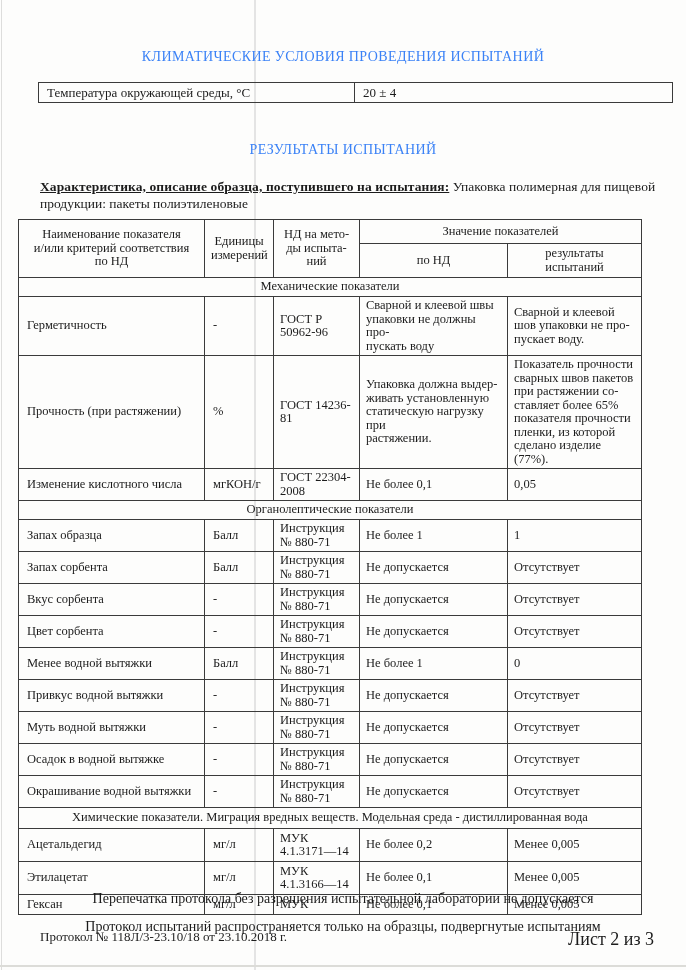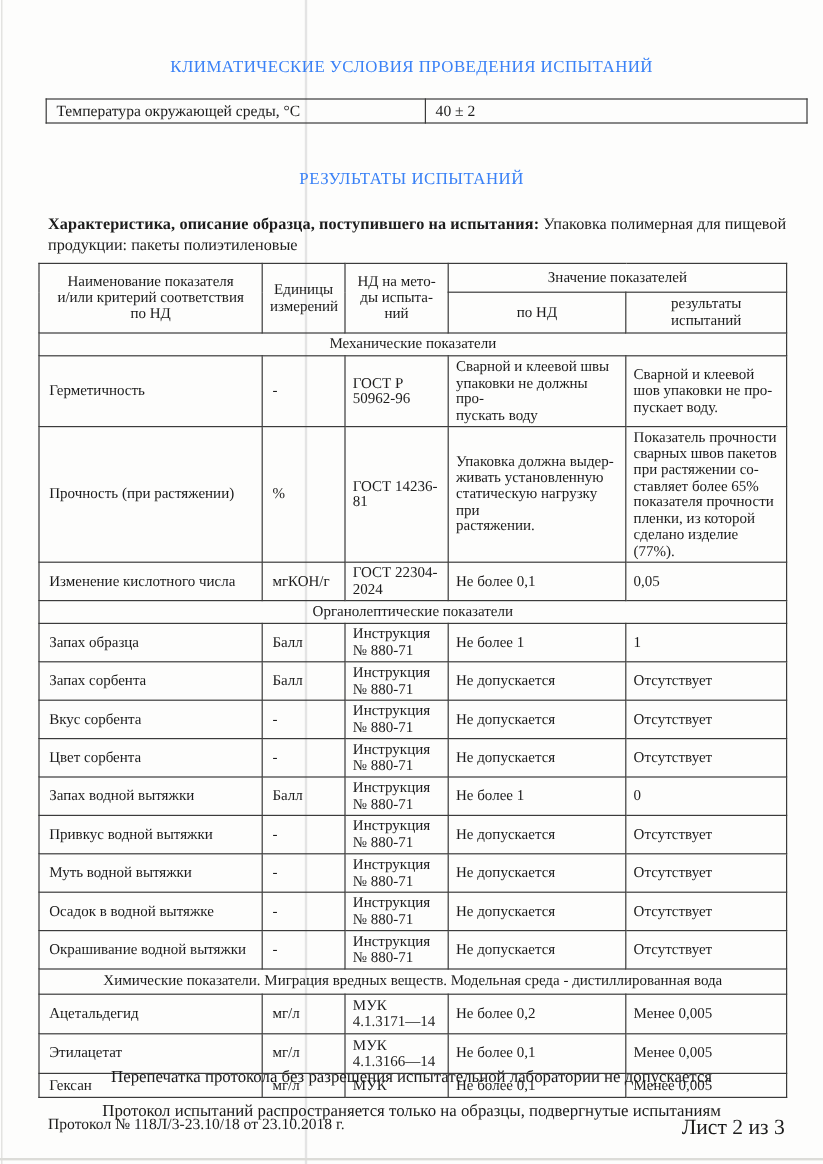--- a/index.html
+++ b/index.html
@@ -31,21 +31,21 @@
     overflow:hidden;
     vertical-align:middle;
     padding:2px 6px;
   }
 
   
   #climatic-table{position:absolute;left:38px;top:82px;width:634px;}
   #climatic-table td{font-size:13px;height:17px;padding:1px 8px;}
 
   
-  #results-table{position:absolute;left:32px;top:219px;width:623px;}
+  #results-table{position:absolute;left:18px;top:219px;width:623px;}
   #results-table th{text-align:center;vertical-align:middle;}
   #results-table thead tr:nth-child(1){height:24px;}
   #results-table thead tr:nth-child(2){height:34px;}
   #results-table td.c1{padding-left:8px;}
   #results-table td.c2{padding-left:8px;}
   .section-row td{text-align:center;height:16px;padding:1px 4px;}
   #results-body tr:nth-child(1) td{height:16px;font-family:Liberation Serif, serif;}
   #results-body tr:nth-child(2){height:48px;}
   #results-body tr:nth-child(3){height:110px;}
   #results-body tr:nth-child(4){height:32px;}
@@ -57,21 +57,21 @@
   #results-body tr:nth-child(14){height:30px;}
   #results-body tr:nth-child(15) td{height:18px;}
   #results-body tr:nth-child(16),#results-body tr:nth-child(17){height:33px;}
   #results-body tr:nth-child(18){height:20px;}
 
   
   #sample-desc{
     position:absolute;left:40px;top:178px;width:622px;
     font-size:13.5px;line-height:17px;
   }
-  #sample-desc b{letter-spacing:.1px;}
+  #sample-desc b{letter-spacing:.1px;text-decoration:underline;}
 
   
   .footer-line{position:absolute;left:0;width:686px;text-align:center;font-size:14px;color:#1a1a1a;}
   #footer-line1{top:891px;}
   #footer-line2{top:908px;margin-top:11px;}
   #protocol-line{position:absolute;left:40px;top:929px;font-size:13px;}
   #sheet-line{position:absolute;right:32px;top:929px;font-size:18px;}
 </style>
 </head>
 <body>
@@ -83,21 +83,21 @@
 <div class="title" id="climatic-title">КЛИМАТИЧЕСКИЕ УСЛОВИЯ ПРОВЕДЕНИЯ ИСПЫТАНИЙ</div>
 
 <table id="climatic-table">
   <colgroup>
       <col style="width:316px">
       <col style="width:318px">
     </colgroup>
   <tbody>
       <tr>
     <td>Температура окружающей среды, °С</td>
-    <td>40 ± 2</td>
+    <td>20 ± 4</td>
   </tr>
 </tbody>
   </table>
 
 <div class="title" id="results-title">РЕЗУЛЬТАТЫ ИСПЫТАНИЙ</div>
 
 <div id="sample-desc"><b>Характеристика, описание образца, поступившего на испытания:</b><span> Упаковка полимерная для пищевой продукции: пакеты полиэтиленовые</span></div>
 
 <table id="results-table">
   <colgroup>
@@ -156,21 +156,21 @@
 ставляет более 65%
 показателя прочности
 пленки, из которой
 сделано изделие
 (77%).</td>
       </tr>
       <tr>
         <td class="c1">Изменение кислотного числа</td>
         <td class="c2">мгКОН/г</td>
         <td class="c3">ГОСТ 22304-
-2024</td>
+2008</td>
         <td class="c4">Не более 0,1</td>
         <td class="c5">0,05</td>
       </tr>
       <tr class="section-row">
         <td colspan="5">Органолептические показатели</td>
       </tr>
       <tr>
         <td class="c1">Запах образца</td>
         <td class="c2">Балл</td>
         <td class="c3">Инструкция
@@ -196,21 +196,21 @@
       </tr>
       <tr>
         <td class="c1">Цвет сорбента</td>
         <td class="c2">-</td>
         <td class="c3">Инструкция
 № 880-71</td>
         <td class="c4">Не допускается</td>
         <td class="c5">Отсутствует</td>
       </tr>
       <tr>
-        <td class="c1">Запах водной вытяжки</td>
+        <td class="c1">Менее водной вытяжки</td>
         <td class="c2">Балл</td>
         <td class="c3">Инструкция
 № 880-71</td>
         <td class="c4">Не более 1</td>
         <td class="c5">0</td>
       </tr>
       <tr>
         <td class="c1">Привкус водной вытяжки</td>
         <td class="c2">-</td>
         <td class="c3">Инструкция

